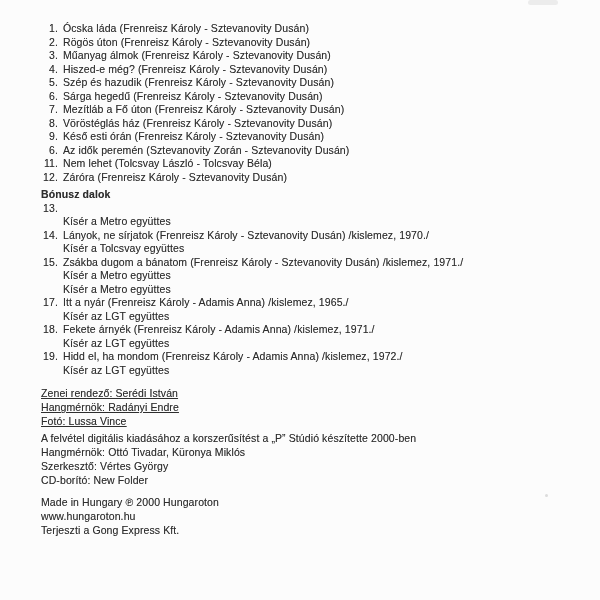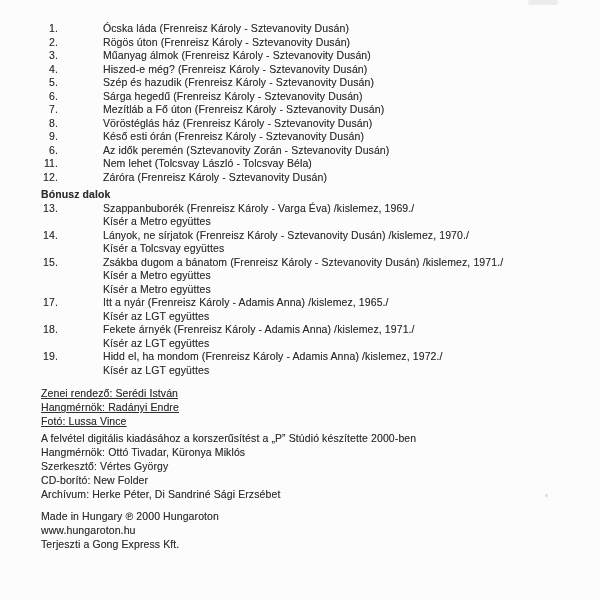--- a/index.html
+++ b/index.html
@@ -11,21 +11,21 @@
   }
   .page { position:relative; width:600px; height:600px; overflow:hidden; }
   .content {
     position:absolute; top:22px; left:41px; right:20px;
     font-size:10.5px; line-height:13.5px;
     letter-spacing:0.1px;
     text-shadow: 0 0 0.4px rgba(46,46,46,0.45);
   }
   .row { display:flex; }
   .num { width:17px; text-align:right; margin-right:5px; flex:none; white-space:pre; }
-  .ttl { white-space:nowrap;margin-left:40px; }
+  .ttl { white-space:nowrap; }
   .bonus-heading { font-weight:bold; margin-top:4px; }
   .credits1 { margin-top:9px; line-height:14px;text-decoration:underline; }
   .credits2 { margin-top:3px; line-height:14px; }
   .footer   { margin-top:8px; line-height:14px; }
   .credits1 div, .credits2 div, .footer div { white-space:nowrap; }
   .scan-smudge {
     position:absolute; left:528px; top:0; width:30px; height:5px;
     background:#ececec; border-radius:3px;
   }
   .scan-speck {
@@ -91,21 +91,20 @@
           <span class="num">12.</span>
           <span class="ttl">Záróra (Frenreisz Károly - Sztevanovity Dusán)</span>
         </div>
     </div>
 
     <div class="bonus-heading">Bónusz dalok</div>
 
     <div>
       <div class="row">
           <span class="num">13.</span>
-          <span class="ttl">Szappanbuborék (Frenreisz Károly - Varga Éva) /kislemez, 1969./</span>
         </div>
       <div class="row">
           <span class="num"></span>
           <span class="ttl">Kísér a Metro együttes</span>
         </div>
       <div class="row">
           <span class="num">14.</span>
           <span class="ttl">Lányok, ne sírjatok (Frenreisz Károly - Sztevanovity Dusán) /kislemez, 1970./</span>
         </div>
       <div class="row">
@@ -154,21 +153,20 @@
       <div>Zenei rendező: Serédi István</div>
       <div>Hangmérnök: Radányi Endre</div>
       <div>Fotó: Lussa Vince</div>
     </div>
 
     <div class="credits2">
       <div>A felvétel digitális kiadásához a korszerűsítést a „P” Stúdió készítette 2000-ben</div>
       <div>Hangmérnök: Ottó Tivadar, Küronya Miklós</div>
       <div>Szerkesztő: Vértes György</div>
       <div>CD-borító: New Folder</div>
-      <div>Archívum: Herke Péter, Di Sandriné Sági Erzsébet</div>
     </div>
 
     <div class="footer">
       <div>Made in Hungary ℗ 2000 Hungaroton</div>
       <div>www.hungaroton.hu</div>
       <div>Terjeszti a Gong Express Kft.</div>
     </div>
 
   </div>
 </div>

